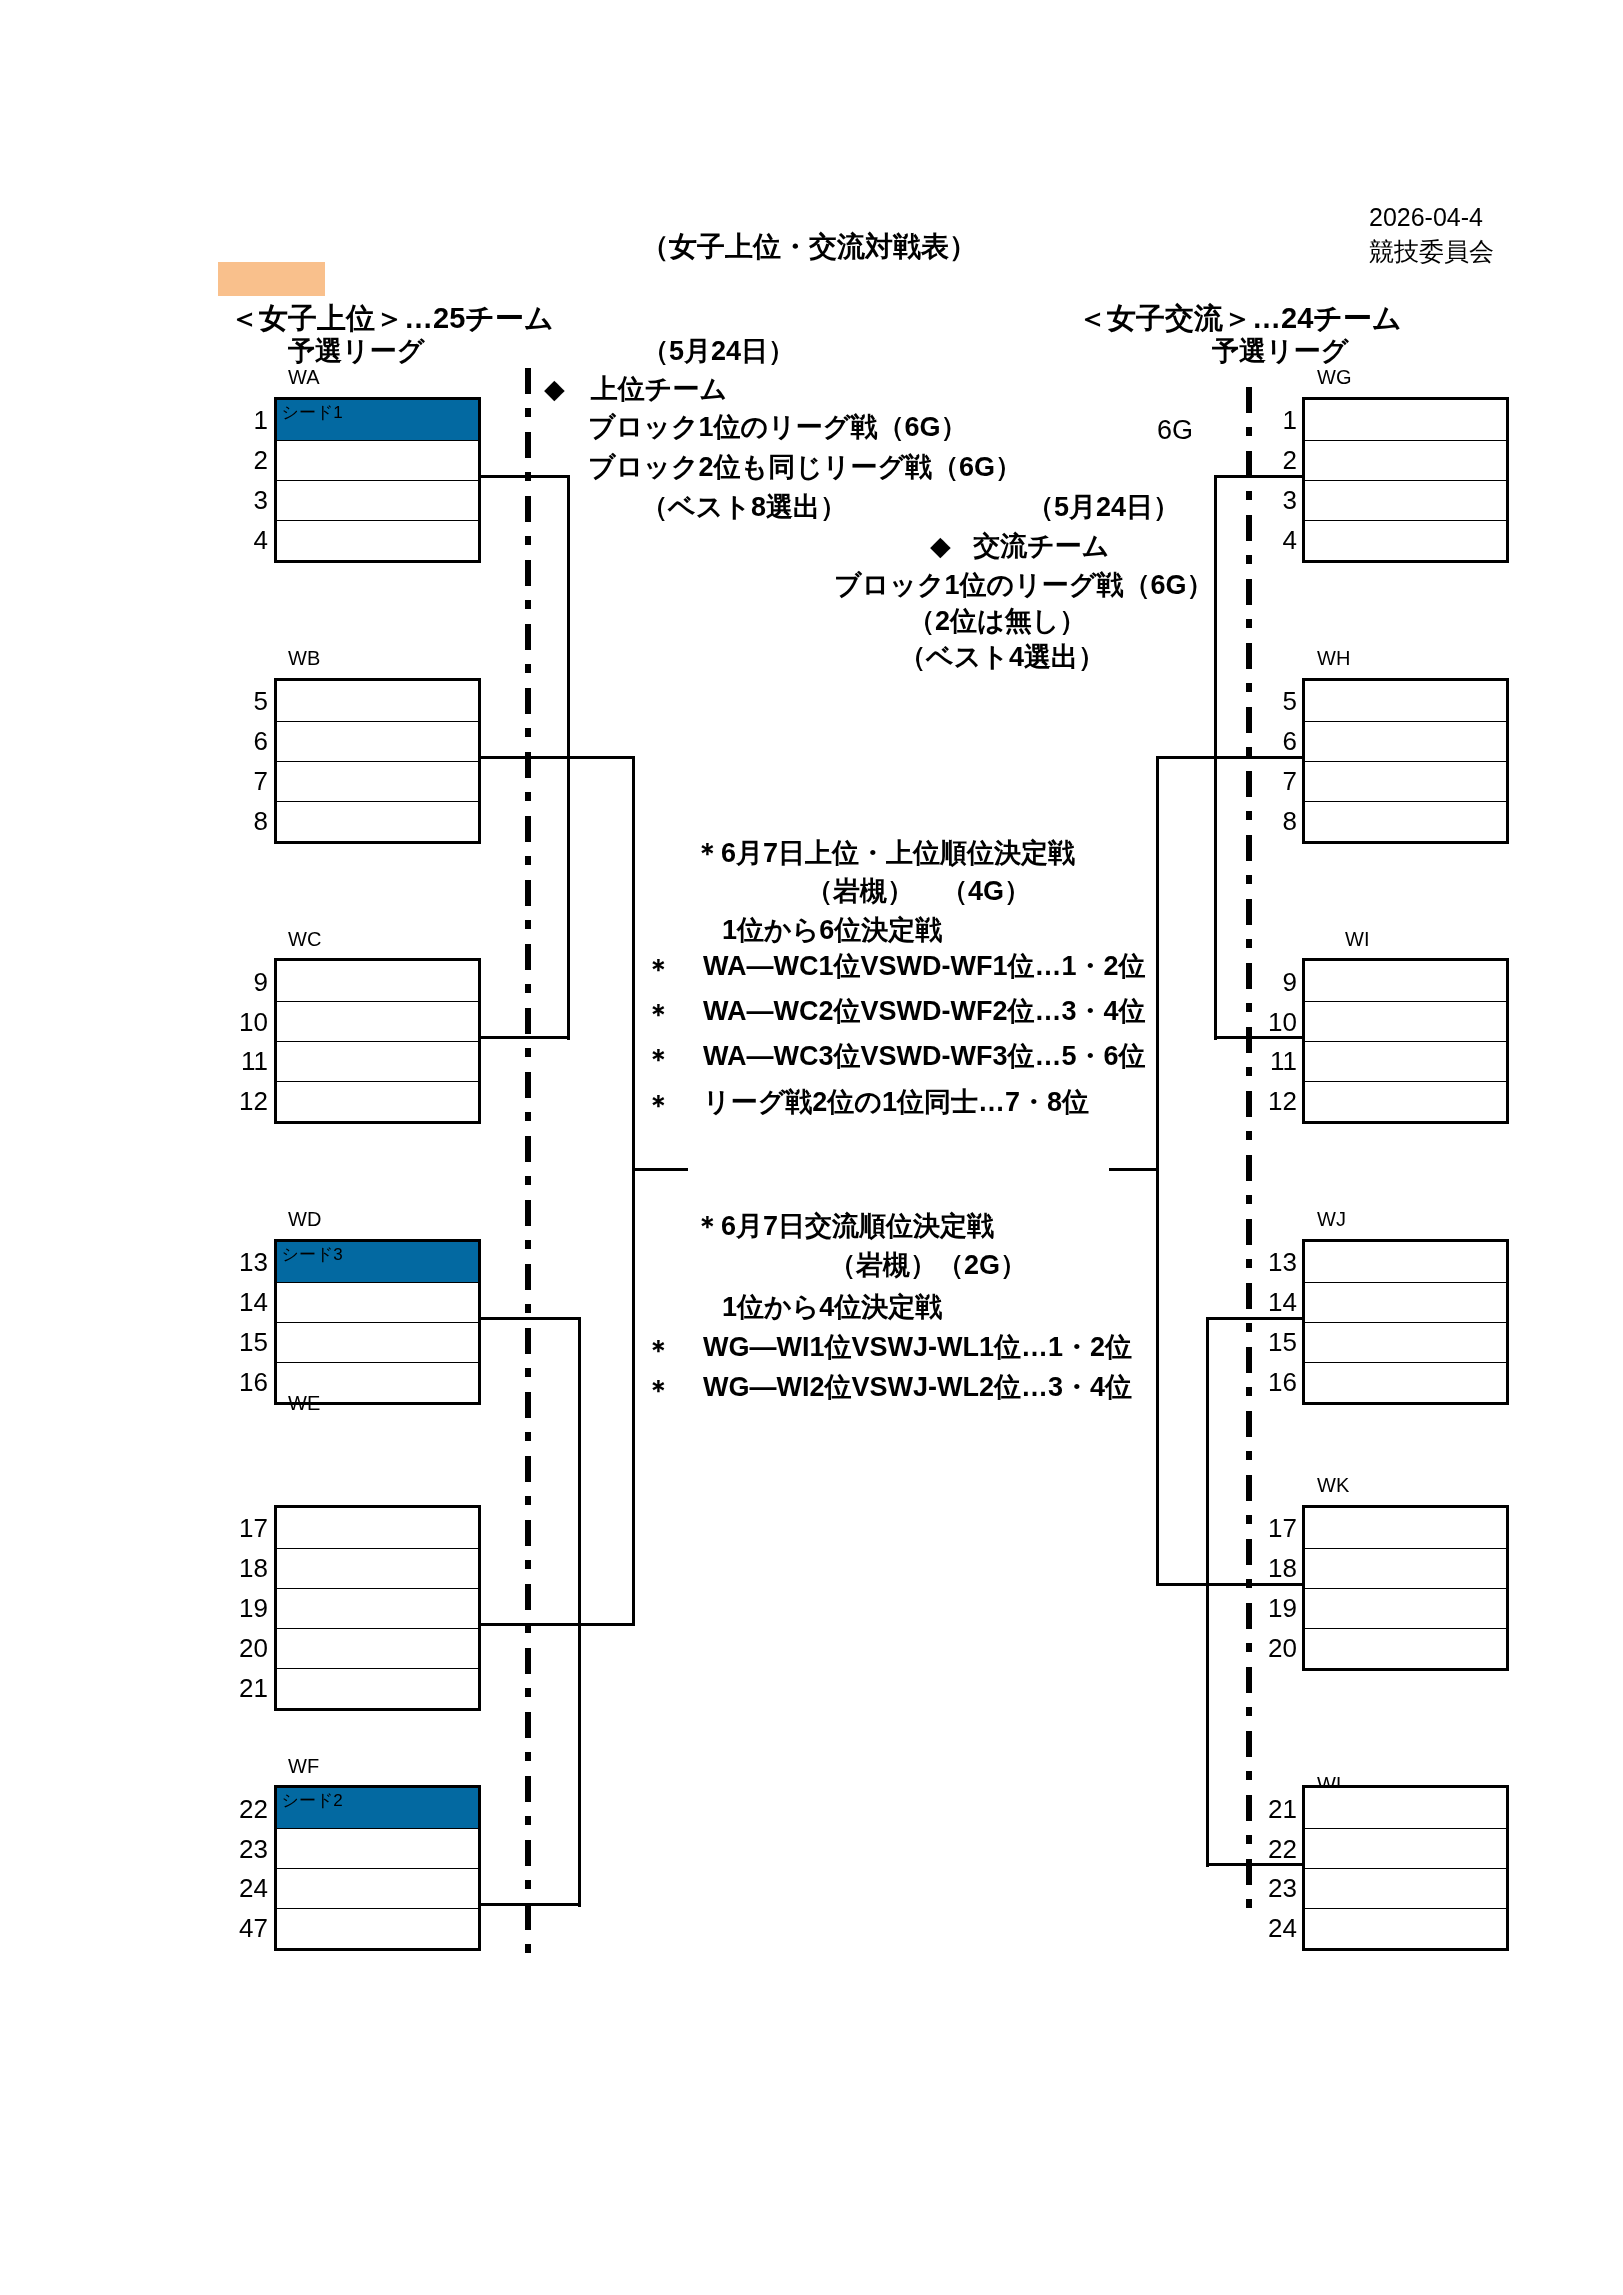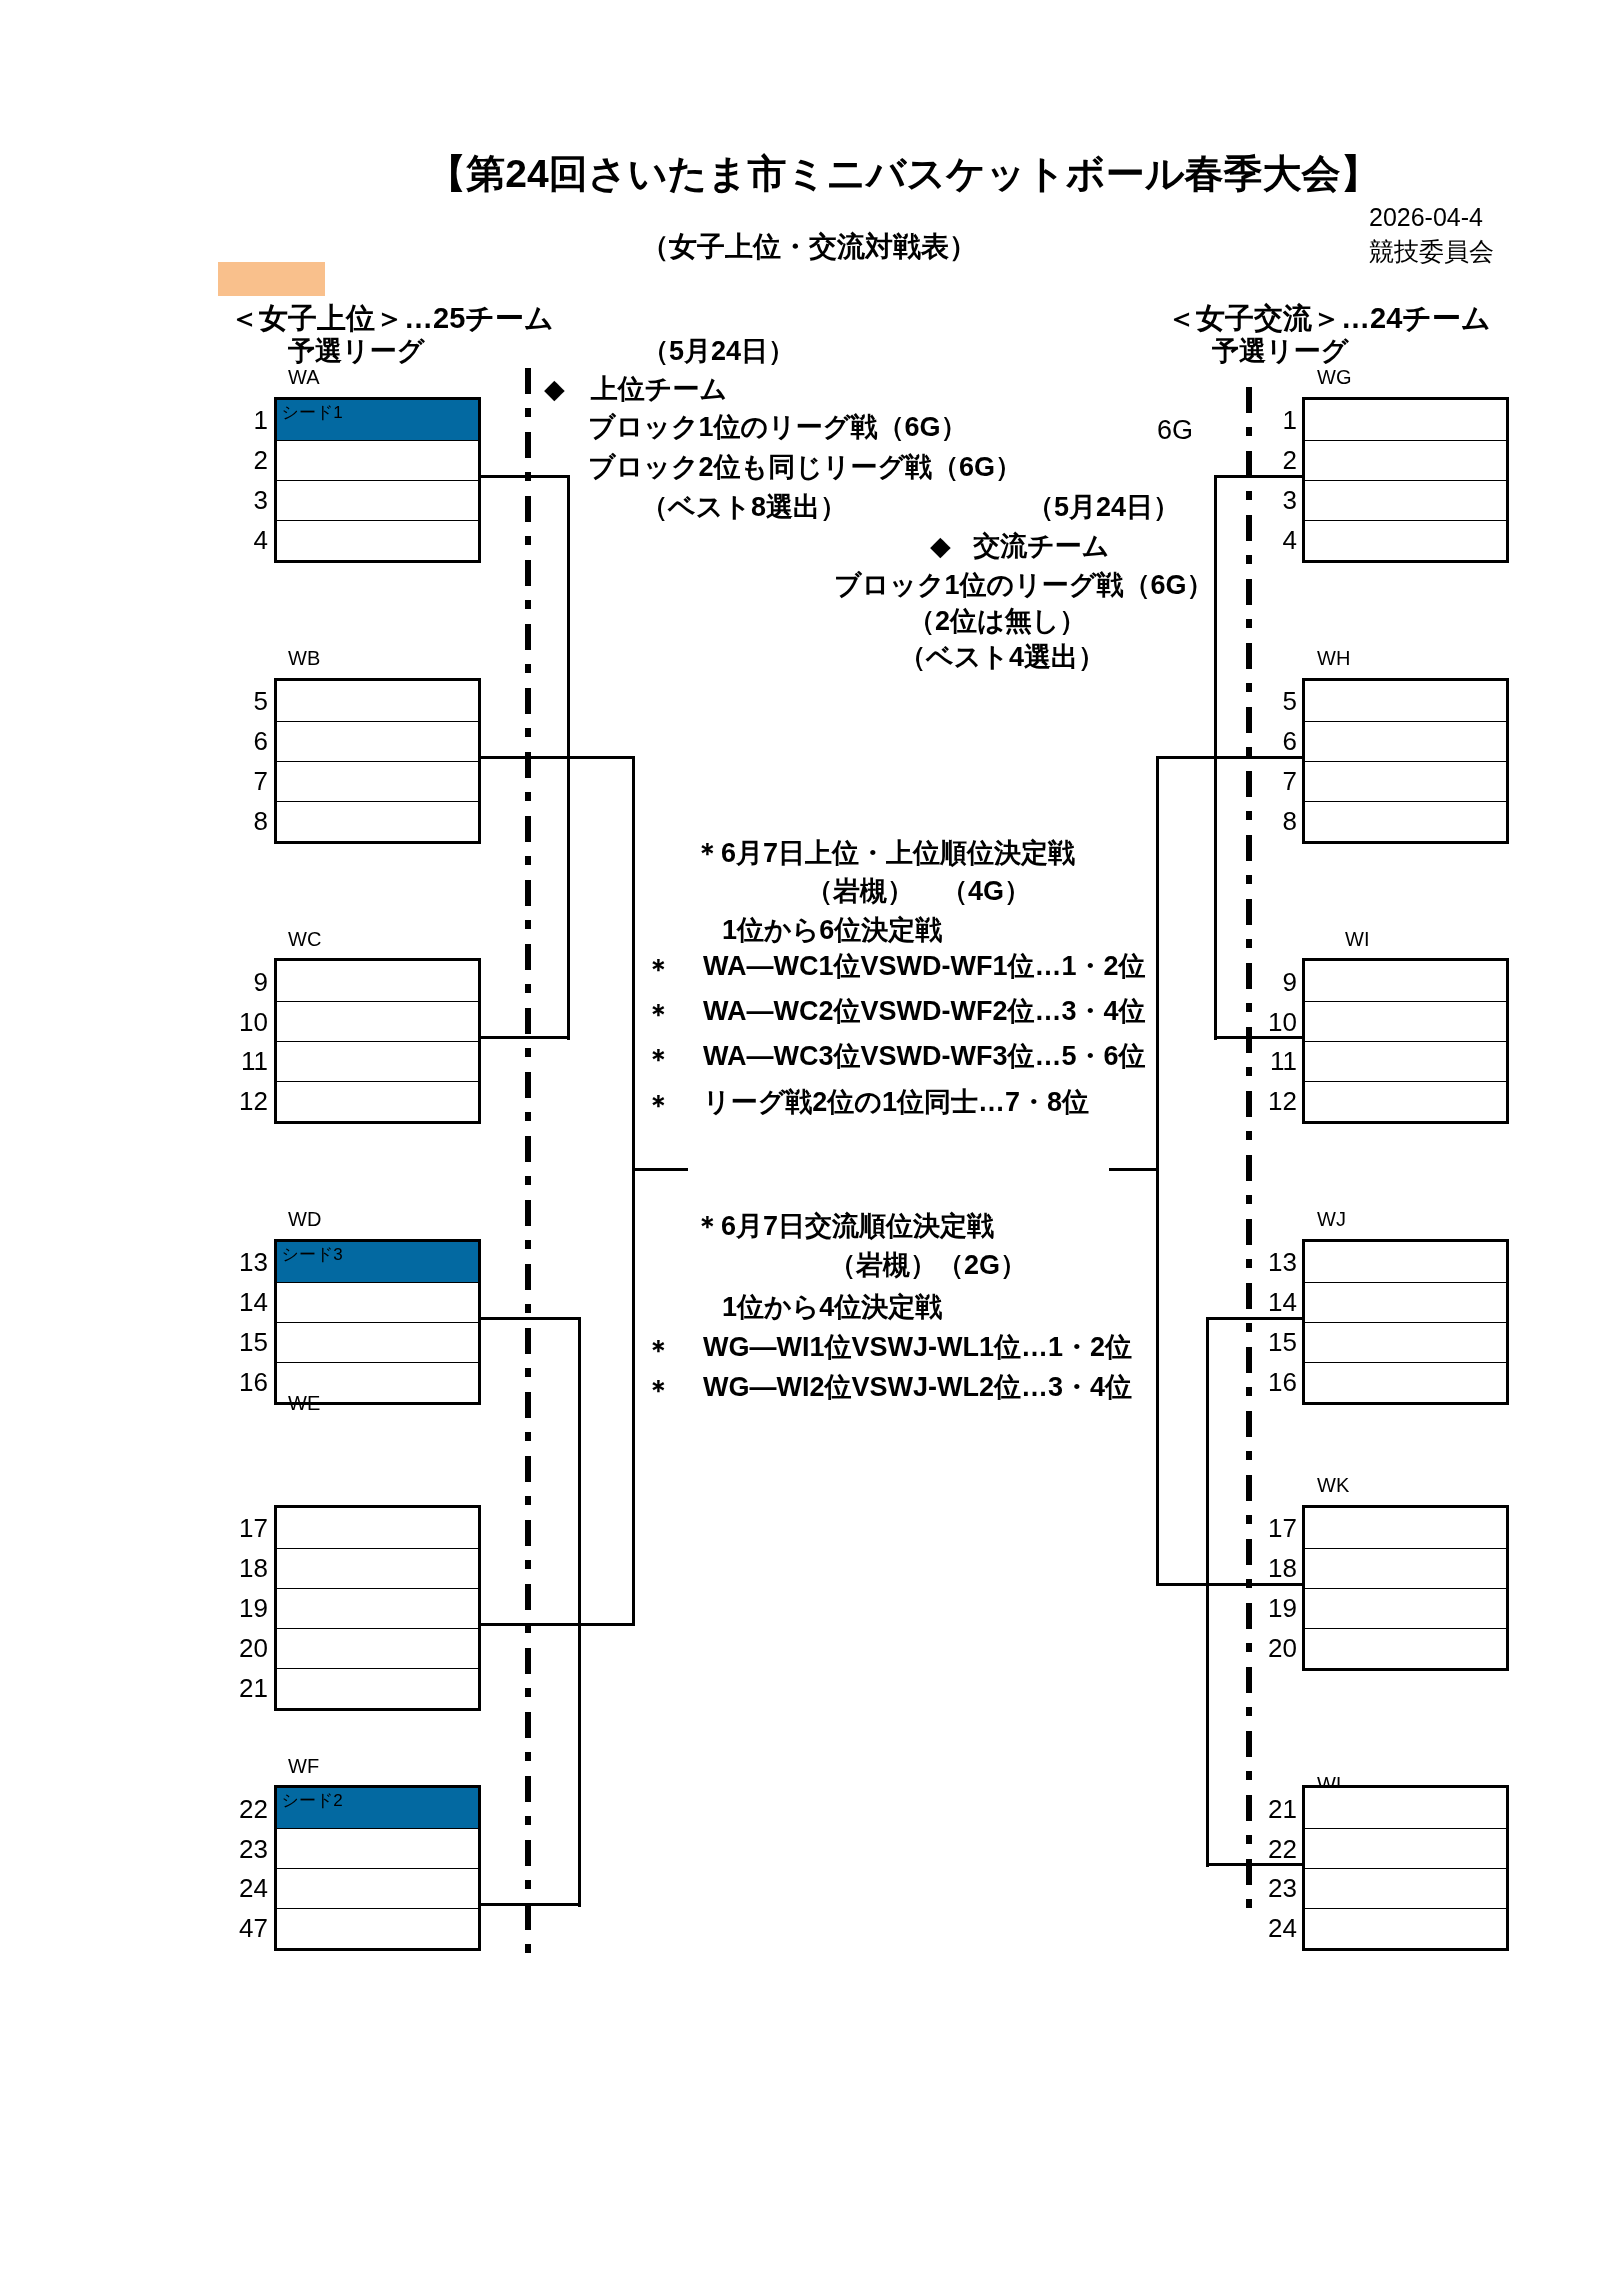--- a/index.html
+++ b/index.html
@@ -37,31 +37,30 @@
       transparent 49px,transparent 64px);
   }
   .mark{position:absolute;font-size:27px;font-weight:700;}
   .orange{position:absolute;background:#f9c08c;}
 </style>
 </head>
 <body>
 
 <div class="page" id="page">
 
-  <div class="abs title b" style="left:393px;top:150px;width:1021px;">【第24回さいたま市ミニバスケットボール春季大会】</div>
   <div class="abs meta" style="left:1369px;top:203px;">2026-04-4</div>
   <div class="abs subtitle b" style="left:641px;top:230px;">（女子上位・交流対戦表）</div>
   <div class="abs meta" style="left:1369px;top:237px;">競技委員会</div>
 
   <div class="orange" style="left:218px;top:262px;width:107px;height:34px;"></div>
 
   <div class="abs heading b" style="left:230px;top:301px;">＜女子上位＞…25チーム</div>
   <div class="abs note b" style="left:288px;top:336px;">予選リーグ</div>
   <div class="abs note b" style="left:642px;top:336px;">（5月24日）</div>
-  <div class="abs heading b" style="left:1167px;top:301px;">＜女子交流＞…24チーム</div>
+  <div class="abs heading b" style="left:1078px;top:301px;">＜女子交流＞…24チーム</div>
   <div class="abs note b" style="left:1212px;top:336px;">予選リーグ</div>
 
   <div class="abs note b" style="left:544px;top:374px;">
     <span style="margin-right:26px;">◆</span><span>上位チーム</span>
   </div>
   <div class="abs note b" style="left:588px;top:412px;">ブロック1位のリーグ戦（6G）</div>
   <div class="abs note b" style="left:588px;top:452px;">ブロック2位も同じリーグ戦（6G）</div>
   <div class="abs note b" style="left:641px;top:492px;">（ベスト8選出）</div>
 
   <div class="abs note b" style="left:1027px;top:492px;">（5月24日）</div>

